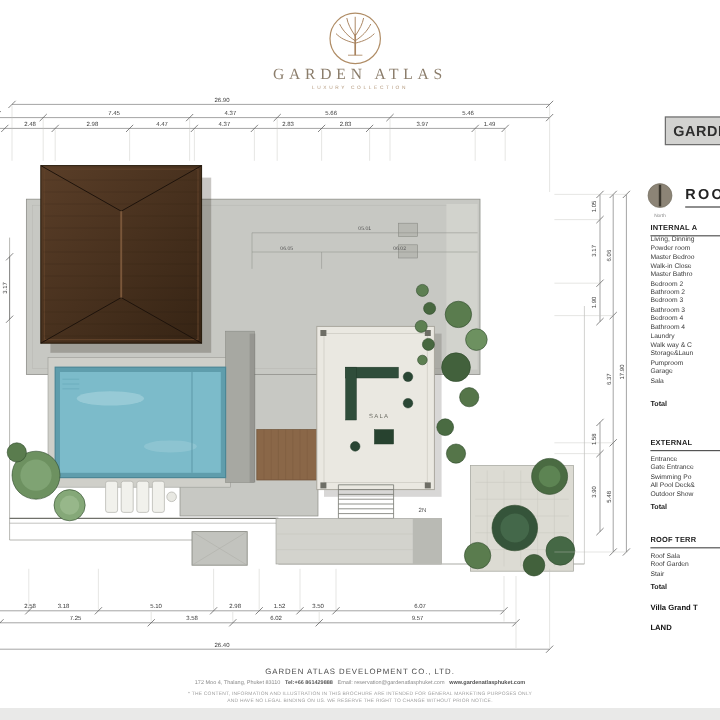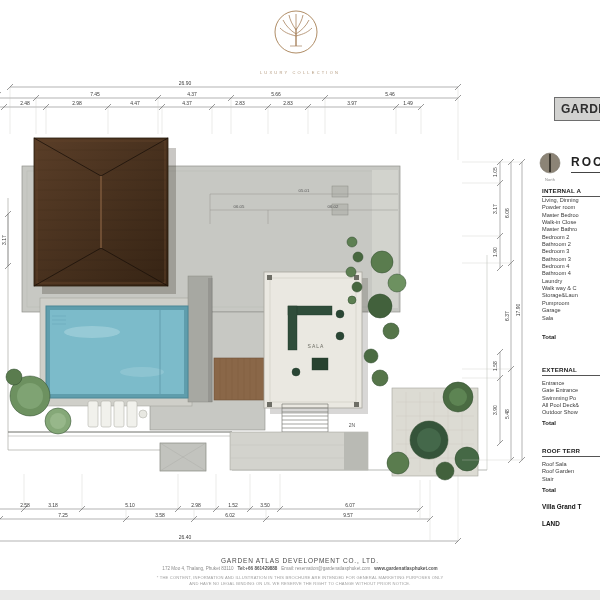--- a/index.html
+++ b/index.html
@@ -393,20 +393,21 @@
     </g>
   </g>
 
   <g>
     <circle cx="550" cy="163" r="10" fill="#8c8476" stroke="#6f695d" stroke-width="0.5"></circle>
     <line x1="550" y1="154" x2="550" y2="172" stroke="#3b372e" stroke-width="2"></line>
     <text x="550" y="181" font-size="4" fill="#888" text-anchor="middle">North</text>
   </g>
 </svg>
 
+<div class="abs brand-name">GARDEN ATLAS</div>
 <div class="abs brand-tag">LUXURY COLLECTION</div>
 
 <div class="abs title-box">GARDEN</div>
 <div class="abs plan-title">ROOF</div>
 
 <div class="abs sec-head" style="top:187px">INTERNAL A</div>
 <div class="abs sec-list" style="top:197px">
   <div>Living, Dinning</div>
   <div>Powder room</div>
   <div>Master Bedroo</div>

